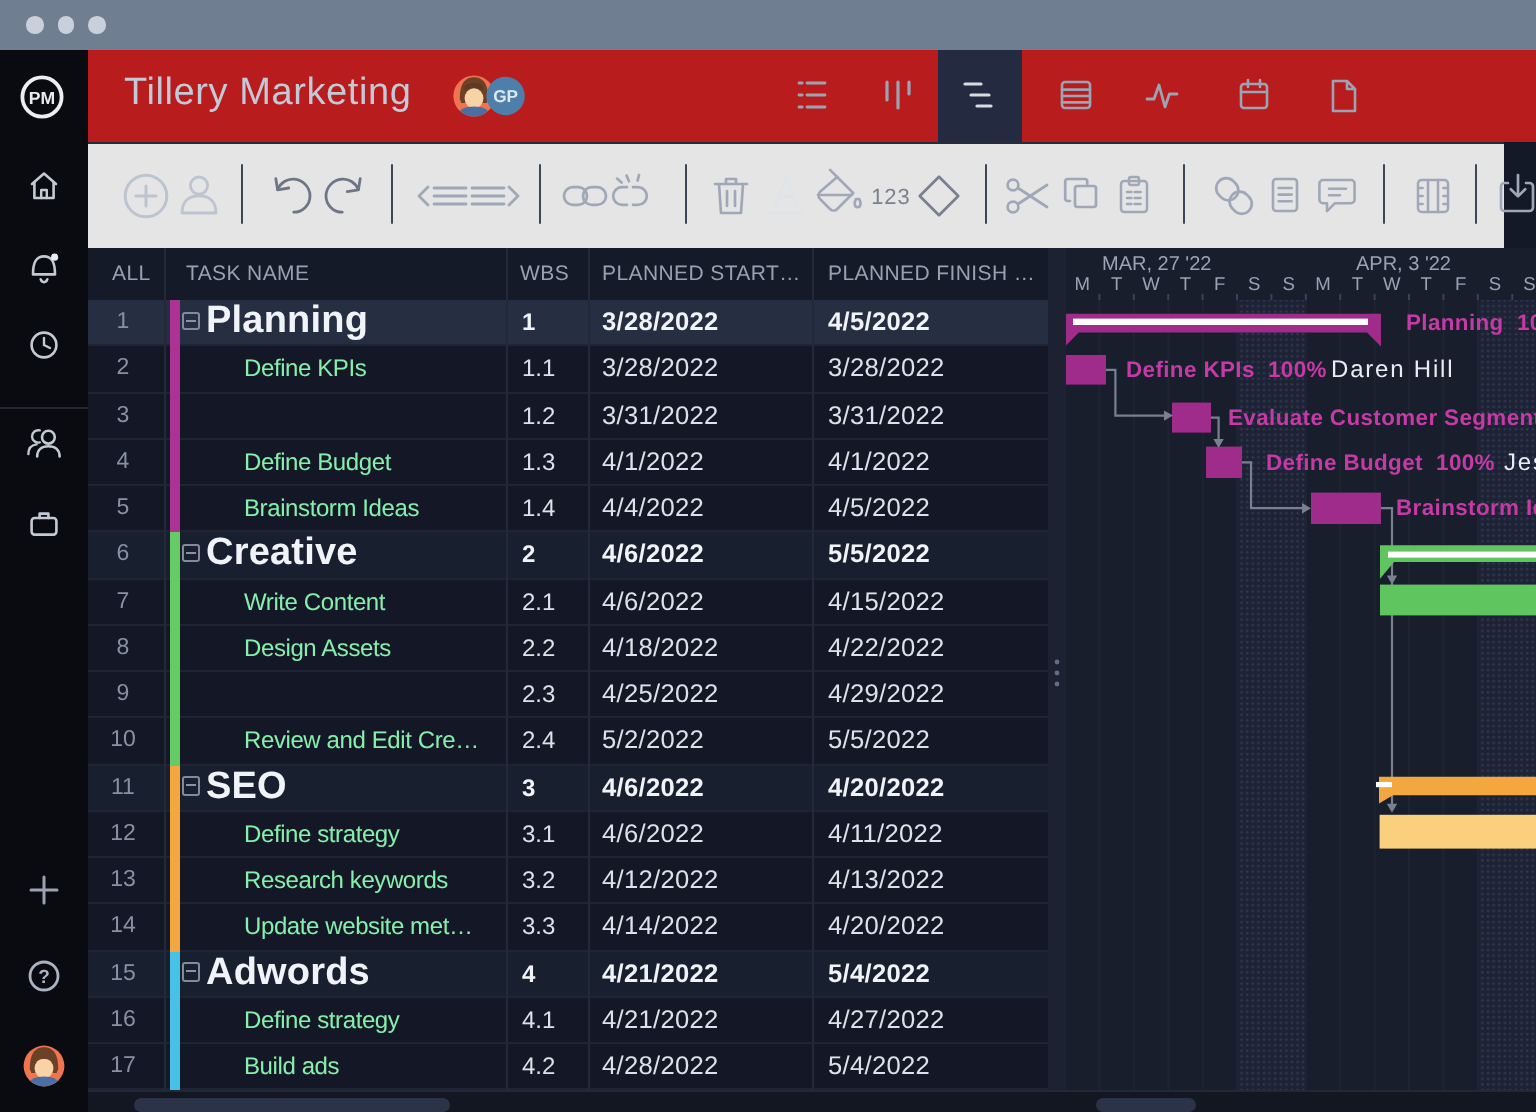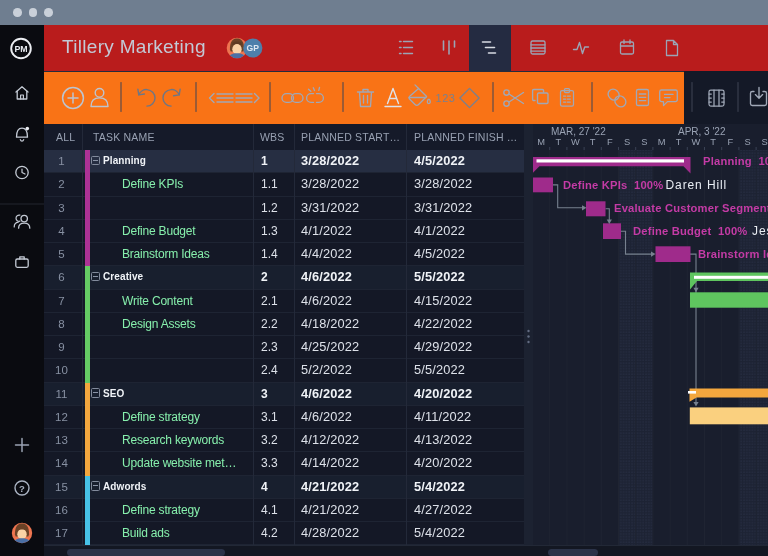--- a/index.html
+++ b/index.html
@@ -3,31 +3,31 @@
 <meta charset="utf-8">
 <style>
 * { margin:0; padding:0; box-sizing:border-box; }
 html,body { width:768px; height:556px; overflow:hidden; background:#141927; font-family:"Liberation Sans",sans-serif; }
 #titlebar { position:absolute; left:0; top:0; width:768px; height:25px; background:#6f7e90; }
 #titlebar .dot { position:absolute; top:8.2px; width:8.6px; height:8.6px; border-radius:50%; background:#c9d0d9; }
 #sidebar { position:absolute; left:0; top:25px; width:44px; height:531px; background:#0a0b10; }
 #header { position:absolute; left:44px; top:25px; width:724px; height:46px; background:#b91c1c; }
 #header .title { position:absolute; left:18px; top:11px; font-size:19px; color:#c3c9d6; letter-spacing:.3px; }
 #seltab { position:absolute; left:425px; top:0; width:42px; height:46px; background:#242b41; }
-#toolbar { position:absolute; left:44px; top:71px; width:640px; height:53px; background:#f97316; border-top:1px solid #262c3c; }
+#toolbar { position:absolute; left:44px; top:71px; width:708px; height:53px; background:#e5e5e5; border-top:1px solid #262c3c; }
 #thead { position:absolute; left:44px; top:124px; width:480px; height:26px; background:#151a29; color:#98a1b2; font-size:10.5px; letter-spacing:.2px; }
 #thead div { position:absolute; top:7px; }
 #tbody { position:absolute; left:44px; top:150px; width:480px; height:395px; background:#141826; overflow:hidden; }
 .row { position:absolute; left:0; width:480px; height:23.25px; border-bottom:1px solid #1e2433; }
 .row.grp { background:#181f2e; }
 .row.sel { background:#262e42; }
 .num { position:absolute; left:0; top:0; width:35px; height:22px; line-height:22.8px; text-align:center; color:#8891a3; font-size:11.5px; }
 .strip { position:absolute; left:40.5px; top:0; width:5px; height:23.25px; }
 .name { position:absolute; left:78px; top:0; height:22px; line-height:22.8px; color:#86efac; font-size:12px; letter-spacing:-0.2px; white-space:nowrap; }
-.grp .name { color:#f0f3f7; font-weight:bold; left:59px; font-size:10px; letter-spacing:0.1px; }
+.grp .name { color:#f0f3f7; font-weight:bold; left:59px; font-size:19px; letter-spacing:0.1px; }
 .exp { position:absolute; left:46.5px; top:5.5px; width:9.5px; height:9.5px; border:1px solid #828b9c; border-radius:1.5px; }
 .exp:after { content:""; position:absolute; left:1.5px; top:3.2px; width:4.5px; height:1.2px; background:#8a93a6; }
 .wbs { position:absolute; left:217px; top:0; height:22px; line-height:22.8px; color:#dde1e9; font-size:12px; }
 .d1 { position:absolute; left:257px; top:0; height:22px; line-height:22.8px; color:#dde1e9; font-size:12.8px; letter-spacing:0.15px; }
 .d2 { position:absolute; left:370px; top:0; height:22px; line-height:22.8px; color:#dde1e9; font-size:12.8px; letter-spacing:0.15px; }
 .grp .wbs,.grp .d1,.grp .d2 { color:#f0f3f7; font-weight:bold; }
 .colline { position:absolute; top:124px; width:1px; height:421px; background:#232939; }
 #divider { position:absolute; left:524px; top:124px; width:9px; height:421px; background:#1c2231; }
 #gantt { position:absolute; left:533px; top:124px; width:235px; height:421px; background:#191e2d; overflow:hidden; }
 #bottombar { position:absolute; left:44px; top:545px; width:724px; height:11px; background:#131722; border-top:1px solid #222836; }
@@ -281,20 +281,21 @@
 <div class="row " style="top:186.00px">
       <div class="num">9</div>
       <div class="strip" style="background:#65cb64"></div>
       <div class="wbs">2.3</div>
       <div class="d1">4/25/2022</div>
       <div class="d2">4/29/2022</div>
     </div>
 <div class="row " style="top:209.25px">
       <div class="num">10</div>
       <div class="strip" style="background:#65cb64"></div>
+      <div class="name">Review and Edit Cre…</div>
       <div class="wbs">2.4</div>
       <div class="d1">5/2/2022</div>
       <div class="d2">5/5/2022</div>
     </div>
 <div class="row grp" style="top:232.50px">
       <div class="num">11</div>
       <div class="strip" style="background:#f3a73e"></div>
       <span class="exp"></span>
       <div class="name">SEO</div>
       <div class="wbs">3</div>

